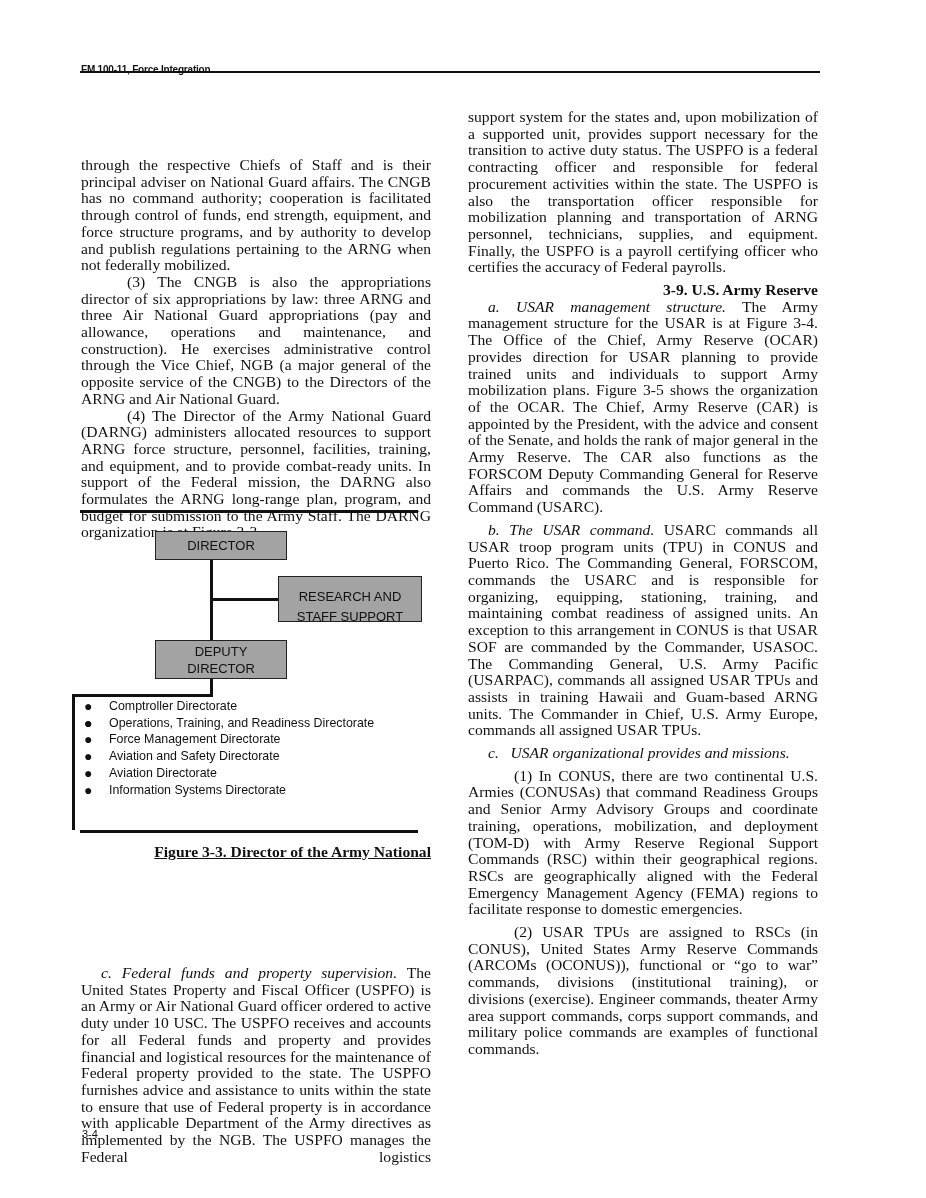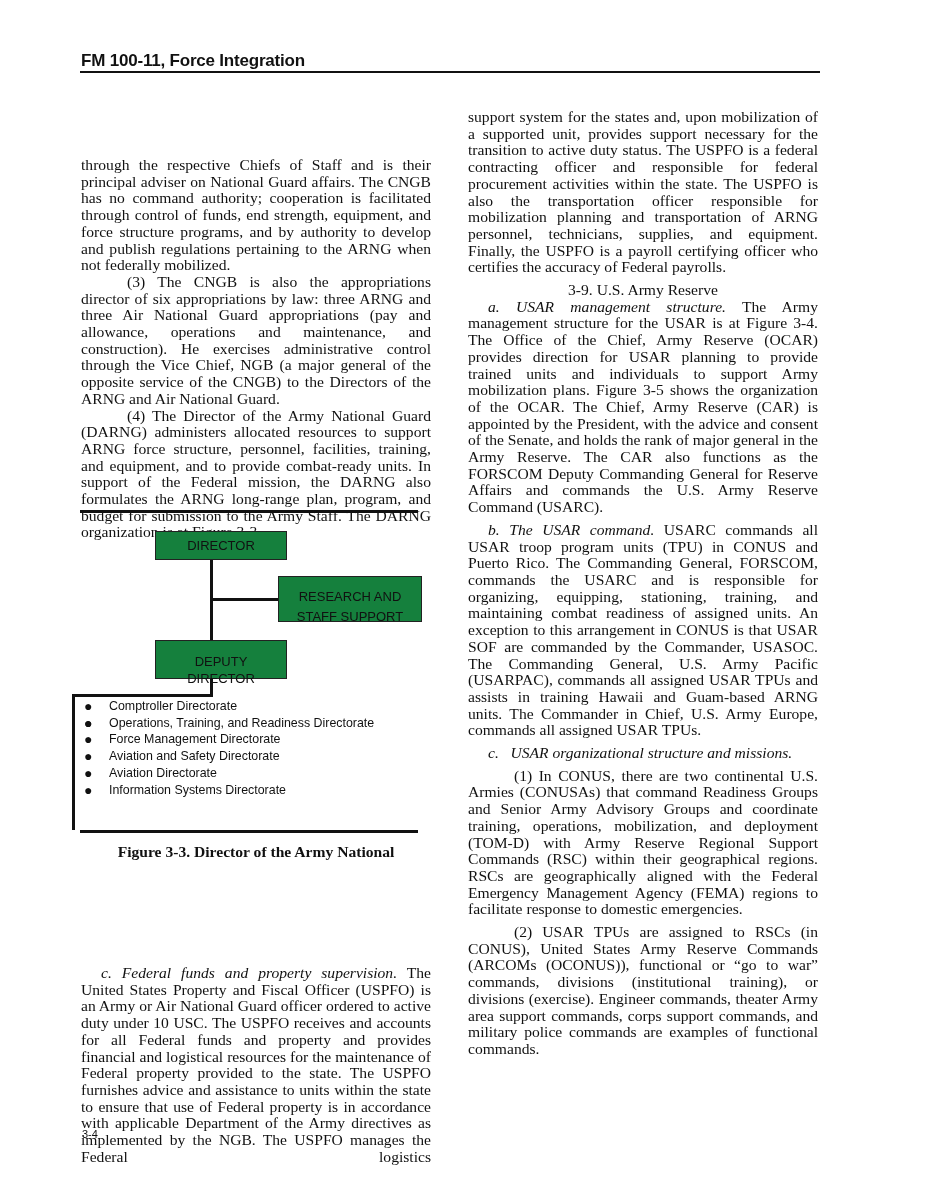--- a/index.html
+++ b/index.html
@@ -1,35 +1,35 @@
 <!DOCTYPE html>
 <html><head>
 <meta charset="utf-8">
 <style>
   html, body { margin: 0; padding: 0; background: #ffffff; }
   body { width: 926px; height: 1198px; position: relative; overflow: hidden; color: #111; }
-  .header { position: absolute; left: 81px; top: 51px; font-family: "Liberation Sans", sans-serif; font-weight: bold; font-size: 17px; letter-spacing: -0.2px; }
+  .header { position: absolute; left: 81px; top: 64px; font-family: "Liberation Sans", sans-serif; font-weight: bold; font-size: 10px; letter-spacing: -0.2px; }
   .header-rule { position: absolute; left: 80px; top: 71px; width: 740px; height: 2px; background: #111; }
   .col { position: absolute; font-family: "Liberation Serif", serif; font-size: 15.6px; line-height: 16.7px; text-align: justify; }
   .col p { margin: 0; }
   .col-left { left: 81px; width: 350px; margin-top: 48px; }
   .col-right { left: 468px; width: 350px; }
   .indent1 { text-indent: 20px; }
   .indent2 { text-indent: 46px; }
   .it { font-style: italic; }
-  .sec-head { font-weight: normal; text-align: center; }
+  .sec-head { font-weight: bold; text-align: right; }
   .gap { height: 6px; }
   .last-left { text-align-last: justify; }
   .rule-thick { position: absolute; height: 3px; background: #111; }
-  .box { position: absolute; border: 1px solid #222; font-family: "Liberation Sans", sans-serif; font-size: 13px; line-height: 20px; text-align: center; box-sizing: border-box; background: #15803d; }
+  .box { position: absolute; border: 1px solid #222; font-family: "Liberation Sans", sans-serif; font-size: 13px; line-height: 20px; text-align: center; box-sizing: border-box; background: #a3a3a3; }
   .line { position: absolute; background: #111; }
   .dir-list { position: absolute; left: 84px; top: 698px; margin: 0; padding: 0; list-style: none; font-family: "Liberation Sans", sans-serif; font-size: 12.4px; line-height: 16.7px; }
   .dir-list li { position: relative; padding-left: 25px; }
   .dir-list li .bullet { position: absolute; left: 0; top: 0; font-size: 14px; }
-  .fig-caption { position: absolute; left: 81px; top: 843px; width: 350px; text-align: center; font-family: "Liberation Serif", serif; font-weight: bold; font-size: 15.6px; line-height: 17px; }
+  .fig-caption { position: absolute; left: 81px; top: 843px; width: 350px; text-align: right; font-family: "Liberation Serif", serif; font-weight: bold; font-size: 15.6px; line-height: 17px; text-decoration: underline; }
   .page-num { position: absolute; left: 82px; top: 1128px; font-family: "Liberation Sans", sans-serif; font-size: 11px; }
 </style>
 </head>
 <body>
 
 <div class="header">FM 100-11, Force Integration</div>
 <div class="header-rule"></div>
 
 <div class="col col-left" style="top:109px;">
   <p>through the respective Chiefs of Staff and is their principal adviser on National Guard affairs. The CNGB has no command authority; cooperation is facilitated through control of funds, end strength, equipment, and force structure programs, and by authority to develop and publish regulations pertaining to the ARNG when not federally mobilized.</p>
@@ -45,21 +45,21 @@
 <div class="line" style="left:72px; top:694px; width:141px; height:3px;"></div>
 <div class="line" style="left:72px; top:694px; width:3px; height:136px;"></div>
 
 <div class="box" style="left:155px; top:531px; width:132px; height:29px; line-height:27px;">
   <span>DIRECTOR</span>
 </div>
 <div class="box" style="left:278px; top:576px; width:144px; height:46px; padding-top:10px;">
   <div>RESEARCH AND</div>
   <div>STAFF SUPPORT</div>
 </div>
-<div class="box" style="left:155px; top:640px; width:132px; height:39px; line-height:17px; padding-top:12px;">
+<div class="box" style="left:155px; top:640px; width:132px; height:39px; line-height:17px; padding-top:2px;">
   <div>DEPUTY</div>
   <div>DIRECTOR</div>
 </div>
 
 <ul class="dir-list">
   <li><span class="bullet">●</span><span>Comptroller Directorate</span></li>
   <li style="width:255px;"><span class="bullet">●</span></li>
   <li><span class="bullet">●</span><span>Operations, Training, and Readiness Directorate</span></li>
   <li><span class="bullet">●</span><span>Force Management Directorate</span></li>
   <li><span class="bullet">●</span><span>Aviation and Safety Directorate</span></li>
@@ -78,20 +78,20 @@
 </div>
 
 <div class="col col-right" style="top:109px;">
   <p>support system for the states and, upon mobilization of a supported unit, provides support necessary for the transition to active duty status. The USPFO is a federal contracting officer and responsible for federal procurement activities within the state. The USPFO is also the transportation officer responsible for mobilization planning and transportation of ARNG personnel, technicians, supplies, and equipment. Finally, the USPFO is a payroll certifying officer who certifies the accuracy of Federal payrolls.</p>
   <div class="gap"></div>
   <p class="sec-head">3-9. U.S. Army Reserve</p>
   <p class="indent1"><span class="it">a. USAR management structure.</span><span> The Army management structure for the USAR is at Figure 3-4. The Office of the Chief, Army Reserve (OCAR) provides direction for USAR planning to provide trained units and individuals to support Army mobilization plans. Figure 3-5 shows the organization of the OCAR. The Chief, Army Reserve (CAR) is appointed by the President, with the advice and consent of the Senate, and holds the rank of major general in the Army Reserve. The CAR also functions as the FORSCOM Deputy Commanding General for Reserve Affairs and commands the U.S. Army Reserve Command (USARC).</span></p>
   <div class="gap"></div>
   <p class="indent1"><span class="it">b. The USAR command.</span><span> USARC commands all USAR troop program units (TPU) in CONUS and Puerto Rico. The Commanding General, FORSCOM, commands the USARC and is responsible for organizing, equipping, stationing, training, and maintaining combat readiness of assigned units. An exception to this arrangement in CONUS is that USAR SOF are commanded by the Commander, USASOC. The Commanding General, U.S. Army Pacific (USARPAC), commands all assigned USAR TPUs and assists in training Hawaii and Guam-based ARNG units. The Commander in Chief, U.S. Army Europe, commands all assigned USAR TPUs.</span></p>
   <div class="gap"></div>
-  <p class="indent1 it" style="white-space:pre;">c.   USAR organizational structure and missions.</p>
+  <p class="indent1 it" style="white-space:pre;">c.   USAR organizational provides and missions.</p>
   <div class="gap"></div>
   <p class="indent2">(1) In CONUS, there are two continental U.S. Armies (CONUSAs) that command Readiness Groups and Senior Army Advisory Groups and coordinate training, operations, mobilization, and deployment (TOM-D) with Army Reserve Regional Support Commands (RSC) within their geographical regions. RSCs are geographically aligned with the Federal Emergency Management Agency (FEMA) regions to facilitate response to domestic emergencies.</p>
   <div class="gap"></div>
   <p class="indent2">(2) USAR TPUs are assigned to RSCs (in CONUS), United States Army Reserve Commands (ARCOMs (OCONUS)), functional or “go to war” commands, divisions (institutional training), or divisions (exercise). Engineer commands, theater Army area support commands, corps support commands, and military police commands are examples of functional commands.</p>
 </div>
 
 <div class="page-num">3-4</div>
 
 </body></html>

